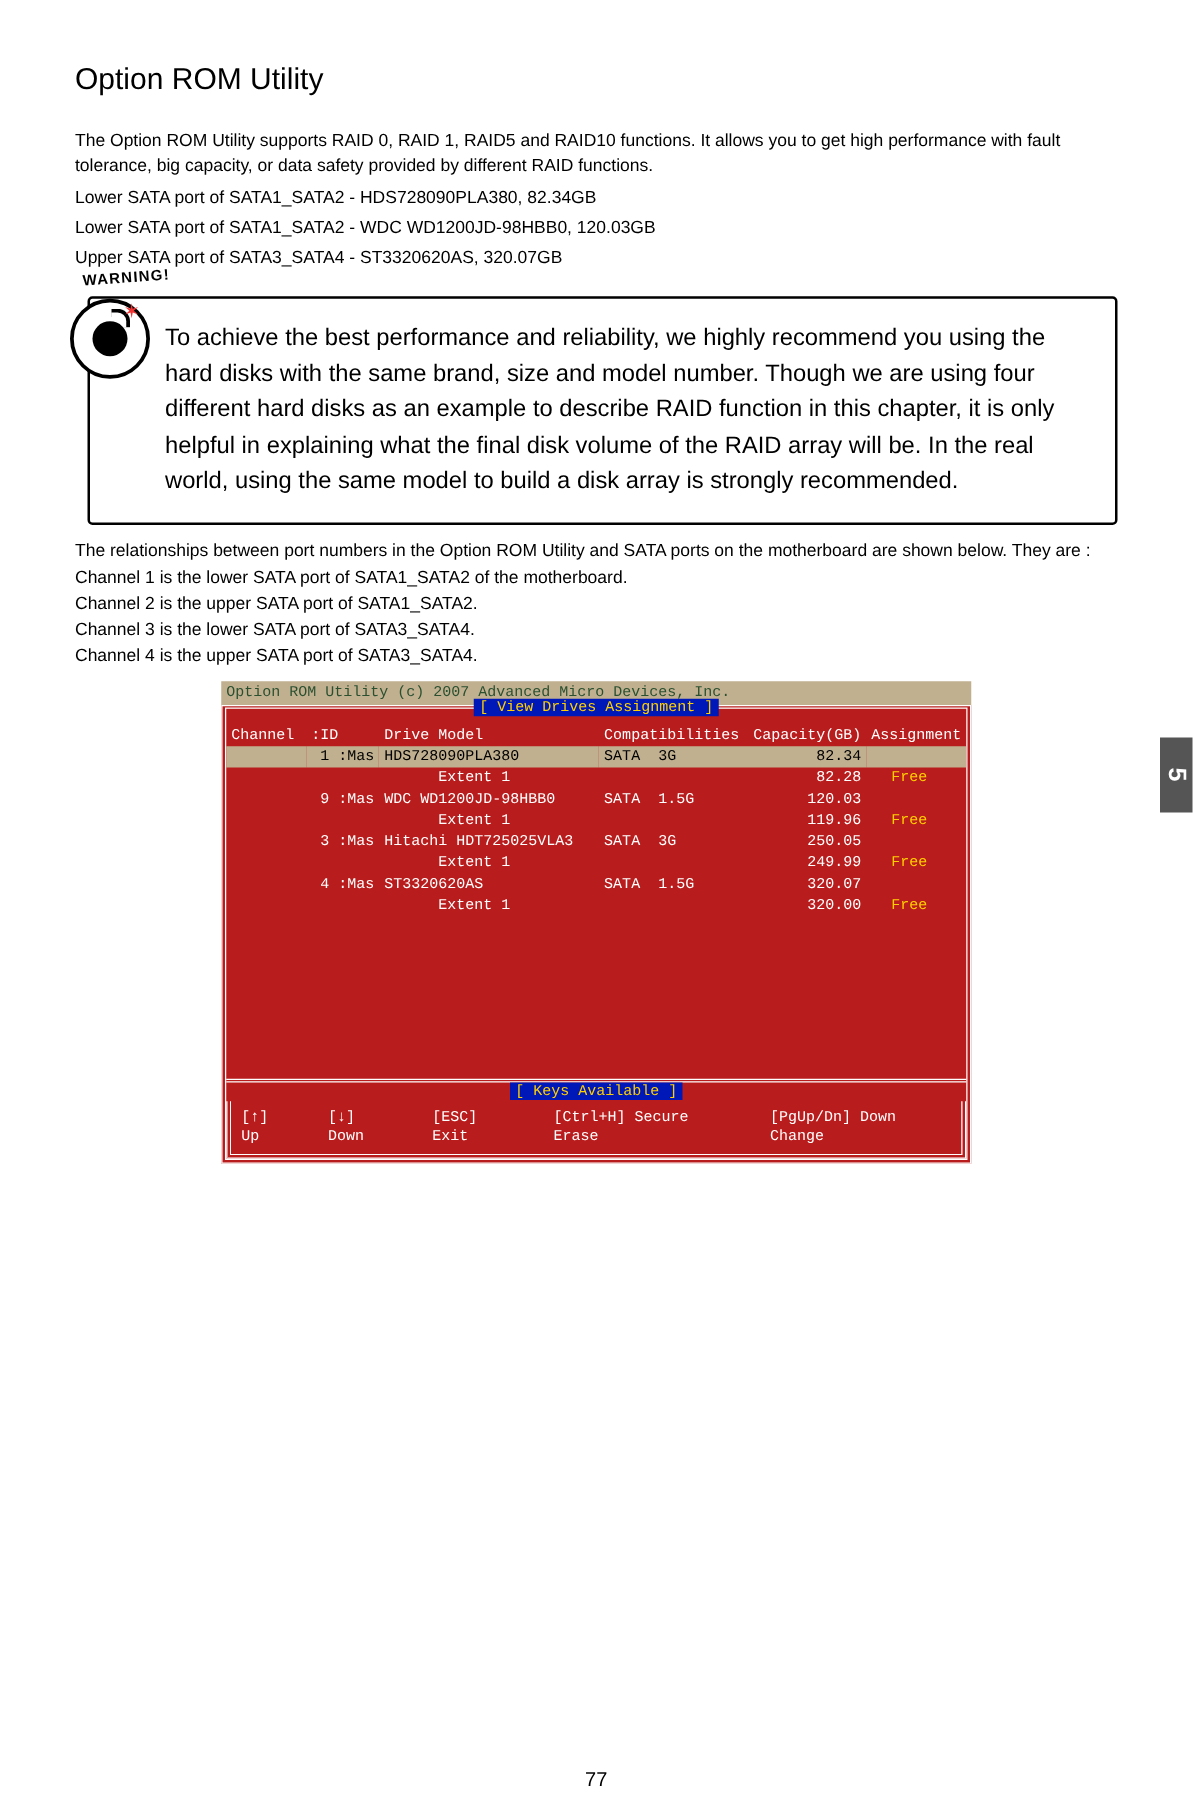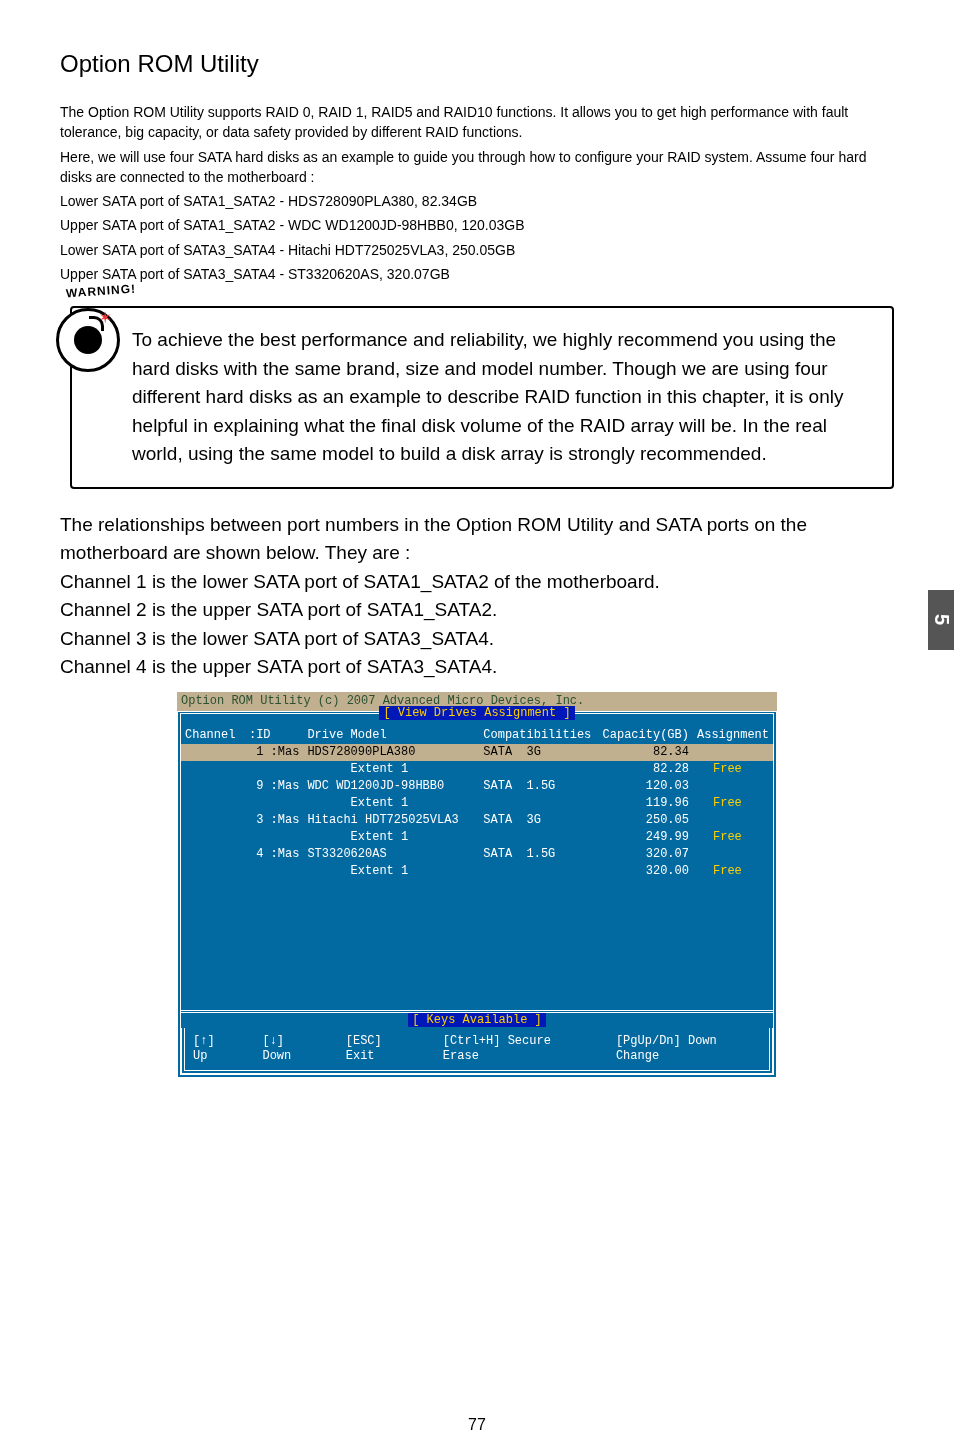--- a/index.html
+++ b/index.html
@@ -7,24 +7,24 @@
 .side-tab{position:absolute;right:0;top:590px;width:26px;height:60px;background:#555;color:#fff;font-size:20px;font-weight:bold;display:flex;align-items:center;justify-content:center;writing-mode:vertical-rl}
 .htitle{font-size:24px;font-weight:normal;margin-bottom:24px}
 .body-text{font-size:14px;line-height:1.45;margin:0 0 4px 0}
 .warning-label{font-size:12px;font-weight:bold;letter-spacing:1px;transform:rotate(-4deg);position:absolute;top:-22px;left:6px}
 .warning-wrap{position:relative;margin-top:22px}
 .bomb{width:58px;height:58px;border:3px solid #000;border-radius:50%;background:#fff;position:absolute;left:-4px;top:2px;z-index:2;display:flex;align-items:center;justify-content:center}
 .bomb-body{width:28px;height:28px;background:#000;border-radius:50%;position:relative}
 .fuse{position:absolute;width:12px;height:12px;border-top:3px solid #000;border-right:3px solid #000;border-radius:0 10px 0 0;top:-10px;right:-2px}
 .spark{position:absolute;top:-18px;right:-10px;color:#e33;font-size:16px}
 .warning-box{border:2.5px solid #000;border-radius:4px;padding:18px 24px 18px 60px;margin-left:10px;font-size:19px;line-height:1.5}
-.rel-text{font-size:19px;line-height:1.5;margin-top:22px}
+.rel-text{font-size:14px;line-height:1.5;margin-top:10px}
 .bios{width:600px;margin:10px auto 0 auto;font-family:"Courier New",monospace;font-size:12px;line-height:1.25}
 .bios-title{background:#c0b090;color:#2a5030;padding:2px 4px}
-.bios-body{background:#0369a1;border:4px double #fff;border-top-width:3px;padding:4px 0 0 0}
+.bios-body{background:#b91c1c;border:4px double #fff;border-top-width:3px;padding:4px 0 0 0}
 .bios-section-title{color:#ffd000;text-align:center;margin-top:-12px}
 .bios-section-title span{background:#0018b8;padding:0 4px}
 .bios-table{width:100%;color:#fff;border-collapse:collapse;margin-top:6px}
 .bios-table td{padding:1px 4px;white-space:pre}
 .col-ch{width:60px}
 .col-id{width:42px}
 .col-model{width:180px}
 .col-comp{width:110px}
 .col-cap{width:90px;text-align:right}
 .col-assign{color:#ffd000}
@@ -40,24 +40,22 @@
 </style>
 </head>
 <body>
 
 <div class="page">
   <div class="side-tab">5</div>
 
   <div class="htitle">Option ROM Utility</div>
 
   <p class="body-text">The Option ROM Utility supports RAID 0, RAID 1, RAID5 and RAID10 functions. It allows you to get high performance with fault tolerance, big capacity, or data safety provided by different RAID functions.</p>
-  <p class="body-text">Here, we will use four SATA hard disks as an example to guide you through how to configure your RAID system. Assume four hard disks are connected to the motherboard :</p>
   <p class="body-text">Lower SATA port of SATA1_SATA2 - HDS728090PLA380, 82.34GB</p>
-  <p class="body-text">Upper SATA port of SATA1_SATA2 - WDC WD1200JD-98HBB0, 120.03GB</p>
-  <p class="body-text">Lower SATA port of SATA3_SATA4 - Hitachi HDT725025VLA3, 250.05GB</p>
+  <p class="body-text">Lower SATA port of SATA1_SATA2 - WDC WD1200JD-98HBB0, 120.03GB</p>
   <p class="body-text">Upper SATA port of SATA3_SATA4 - ST3320620AS, 320.07GB</p>
 
   <div class="warning-wrap">
     <div class="warning-label">WARNING!</div>
     <div class="bomb">
       <div class="bomb-body">
           <div class="fuse"></div>
           <div class="spark">✶</div>
         </div>
     </div>

